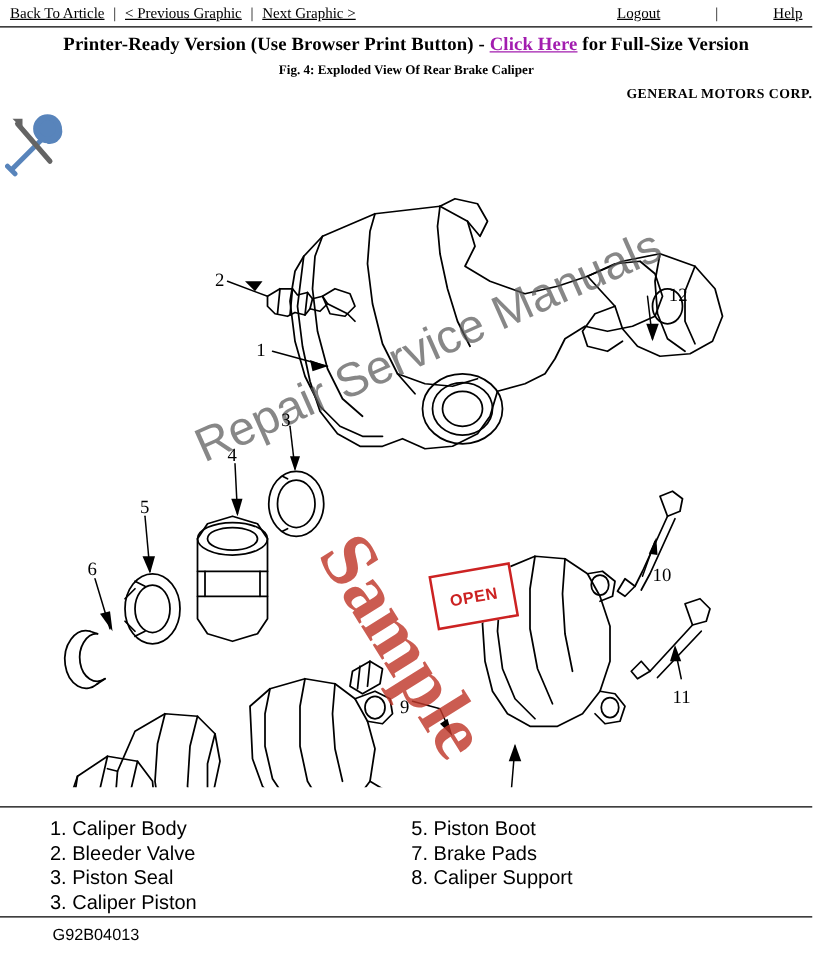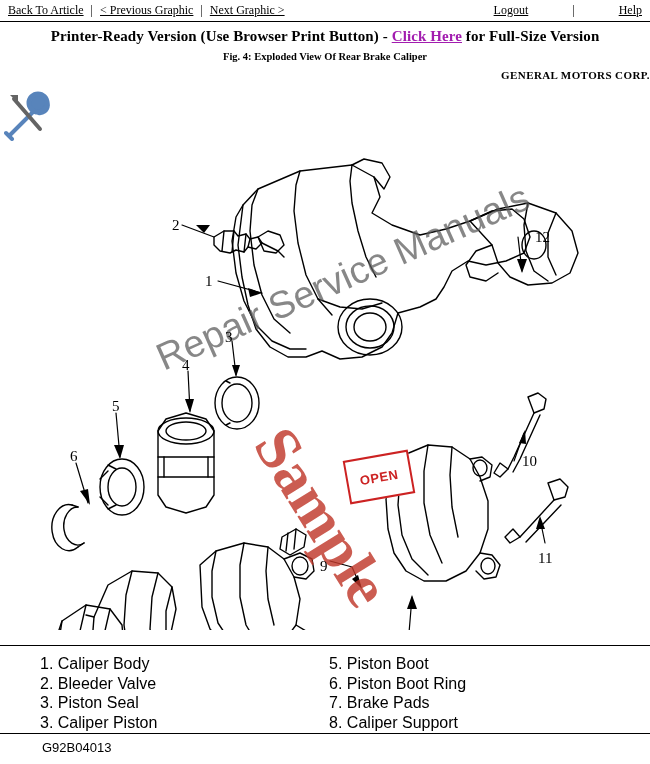--- a/index.html
+++ b/index.html
@@ -383,20 +383,19 @@
 <div class="legend">
   <div class="legend-inner">
     <div class="legend-col col1">
       <div class="legend-item">1. Caliper Body</div>
       <div class="legend-item">2. Bleeder Valve</div>
       <div class="legend-item">3. Piston Seal</div>
       <div class="legend-item">3. Caliper Piston</div>
     </div>
     <div class="legend-col col2">
       <div class="legend-item">5. Piston Boot</div>
-      <div class="legend-item">6. Piston Boot Ring</div>
       <div class="legend-item">7. Brake Pads</div>
       <div class="legend-item">8. Caliper Support</div>
     </div>
   </div>
 </div>
 
 <div class="footer-code">G92B04013</div>
 
 </body></html>

